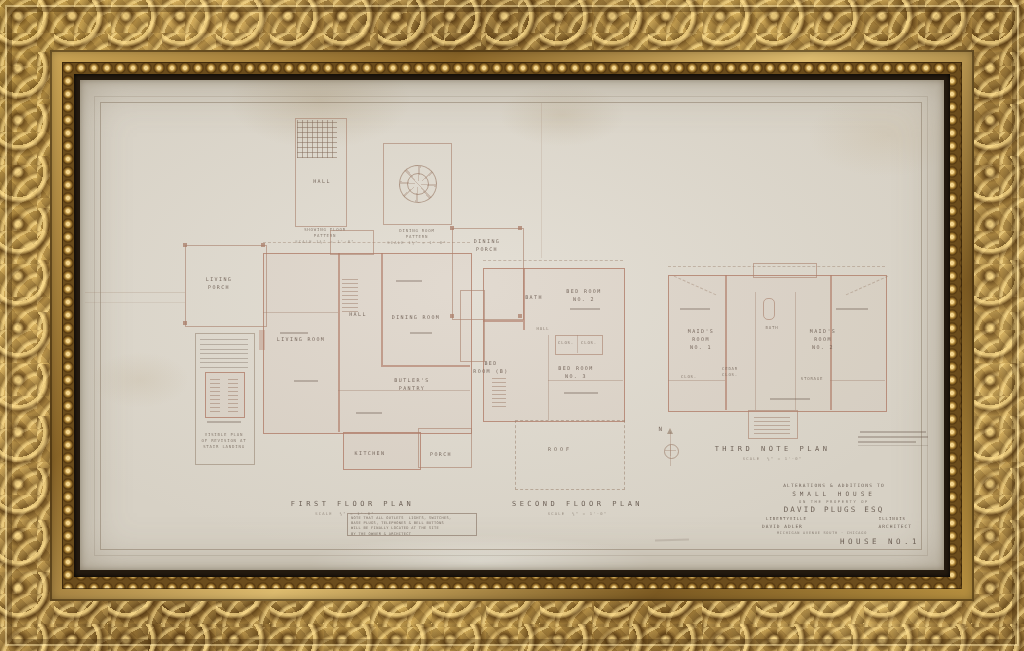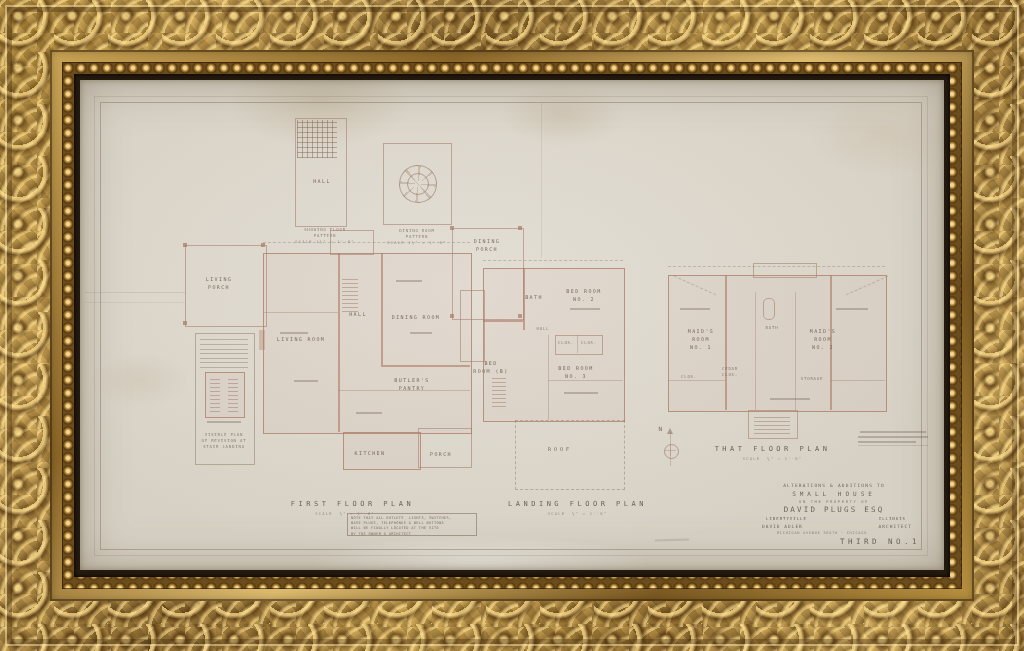--- a/index.html
+++ b/index.html
@@ -177,21 +177,21 @@
     <span class="lbl" style="left:480px;top:208px;width:48px;">BED ROOM
 NO. 2</span>
     <span class="lbl" style="left:390px;top:280px;width:42px;">BED
 ROOM (B)</span>
     <span class="lbl" style="left:472px;top:285px;width:48px;">BED ROOM
 NO. 3</span>
     <span class="lbl small" style="left:448px;top:246px;width:30px;">HALL</span>
     <span class="lbl small" style="left:475px;top:260px;width:22px;">CLOS.</span>
     <span class="lbl small" style="left:498px;top:260px;width:22px;">CLOS.</span>
     <span class="lbl" style="left:458px;top:366px;width:44px;letter-spacing:3px;">ROOF</span>
-    <span class="ptitle" style="left:415px;top:420px;width:165px;">LANDING FLOOR PLAN</span>
+    <span class="ptitle" style="left:415px;top:420px;width:165px;">SECOND FLOOR PLAN</span>
     <span class="pscale" style="left:425px;top:431px;width:145px;">SCALE  ¼" = 1'-0"</span>
 
     <div class="dline" style="left:588px;top:186px;width:217px;"></div>
     <div class="w" style="left:588px;top:195px;width:217px;height:135px;"></div>
     <div class="w1" style="left:673px;top:183px;width:62px;height:13px;"></div>
     <div class="w1" style="left:668px;top:330px;width:48px;height:27px;"></div>
     <div class="hatch" style="left:674px;top:334px;width:36px;height:20px;"></div>
     <div class="dline" style="left:592px;top:205px;width:46px;transform:rotate(24deg);"></div>
     <div class="dline" style="left:764px;top:205px;width:46px;transform:rotate(-24deg);"></div>
     <div class="p" style="left:645px;top:195px;width:1.5px;height:135px;"></div>
@@ -209,21 +209,21 @@
 ROOM
 NO. 1</span>
     <span class="lbl small" style="left:678px;top:245px;width:28px;">BATH</span>
     <span class="lbl" style="left:718px;top:248px;width:50px;">MAID'S
 ROOM
 NO. 2</span>
     <span class="lbl small" style="left:634px;top:286px;width:32px;">CEDAR
 CLOS.</span>
     <span class="lbl small" style="left:596px;top:294px;width:26px;">CLOS.</span>
     <span class="lbl small" style="left:710px;top:296px;width:44px;">STORAGE</span>
-    <span class="ptitle" style="left:625px;top:365px;width:135px;">THAT FLOOR PLAN</span>
+    <span class="ptitle" style="left:625px;top:365px;width:135px;">THIRD NOTE PLAN</span>
     <span class="pscale" style="left:635px;top:376px;width:115px;">SCALE  ¼" = 1'-0"</span>
 
     <span class="lbl" style="left:574px;top:344px;width:14px;font-size:6px;">N</span>
     <div class="p2" style="left:590px;top:352px;width:1px;height:34px;"></div>
     <div style="position:absolute;left:587px;top:348px;width:0;height:0;border-left:3.5px solid rgba(0,0,0,0);border-right:3.5px solid rgba(0,0,0,0);border-bottom:6px solid rgba(140,115,95,.6);"></div>
     <div class="circ" style="left:584px;top:364px;width:13px;height:13px;"></div>
     <div class="p2" style="left:590px;top:365px;width:1px;height:11px;"></div>
     <div class="p2" style="left:585px;top:370px;width:11px;height:1px;"></div>
 
     <div class="tl" style="left:780px;top:351px;width:66px;"></div>
@@ -235,15 +235,15 @@
 
     <span class="tb-line" style="left:688px;top:403px;width:132px;font-size:4.5px;letter-spacing:1.2px;">ALTERATIONS &amp; ADDITIONS TO</span>
     <span class="tb-line" style="left:688px;top:410px;width:132px;font-size:6px;letter-spacing:4px;">SMALL HOUSE</span>
     <span class="tb-line" style="left:688px;top:419px;width:132px;font-size:3.8px;letter-spacing:1.6px;color:rgba(96,82,72,.7);">ON THE PROPERTY OF</span>
     <span class="tb-line" style="left:684px;top:425px;width:140px;font-size:7.5px;letter-spacing:2.2px;">DAVID PLUGS ESQ</span>
     <span class="tb-line" style="left:686px;top:436px;width:64px;font-size:4px;letter-spacing:1px;text-align:left;">LIBERTYVILLE</span>
     <span class="tb-line" style="left:790px;top:436px;width:36px;font-size:4px;letter-spacing:1px;text-align:right;">ILLINOIS</span>
     <span class="tb-line" style="left:682px;top:444px;width:72px;font-size:4.5px;letter-spacing:1px;text-align:left;">DAVID ADLER</span>
     <span class="tb-line" style="left:780px;top:444px;width:52px;font-size:4.5px;letter-spacing:1px;text-align:right;">ARCHITECT</span>
     <span class="tb-line" style="left:682px;top:451px;width:120px;font-size:3.5px;letter-spacing:.8px;color:rgba(96,82,72,.65);">MICHIGAN AVENUE SOUTH · CHICAGO</span>
-    <span class="tb-line" style="left:755px;top:457px;width:90px;font-size:7.5px;letter-spacing:3.5px;">THIRD NO.1</span>
+    <span class="tb-line" style="left:755px;top:457px;width:90px;font-size:7.5px;letter-spacing:3.5px;">HOUSE NO.1</span>
   </div>
 </div>
 
 </body></html>

